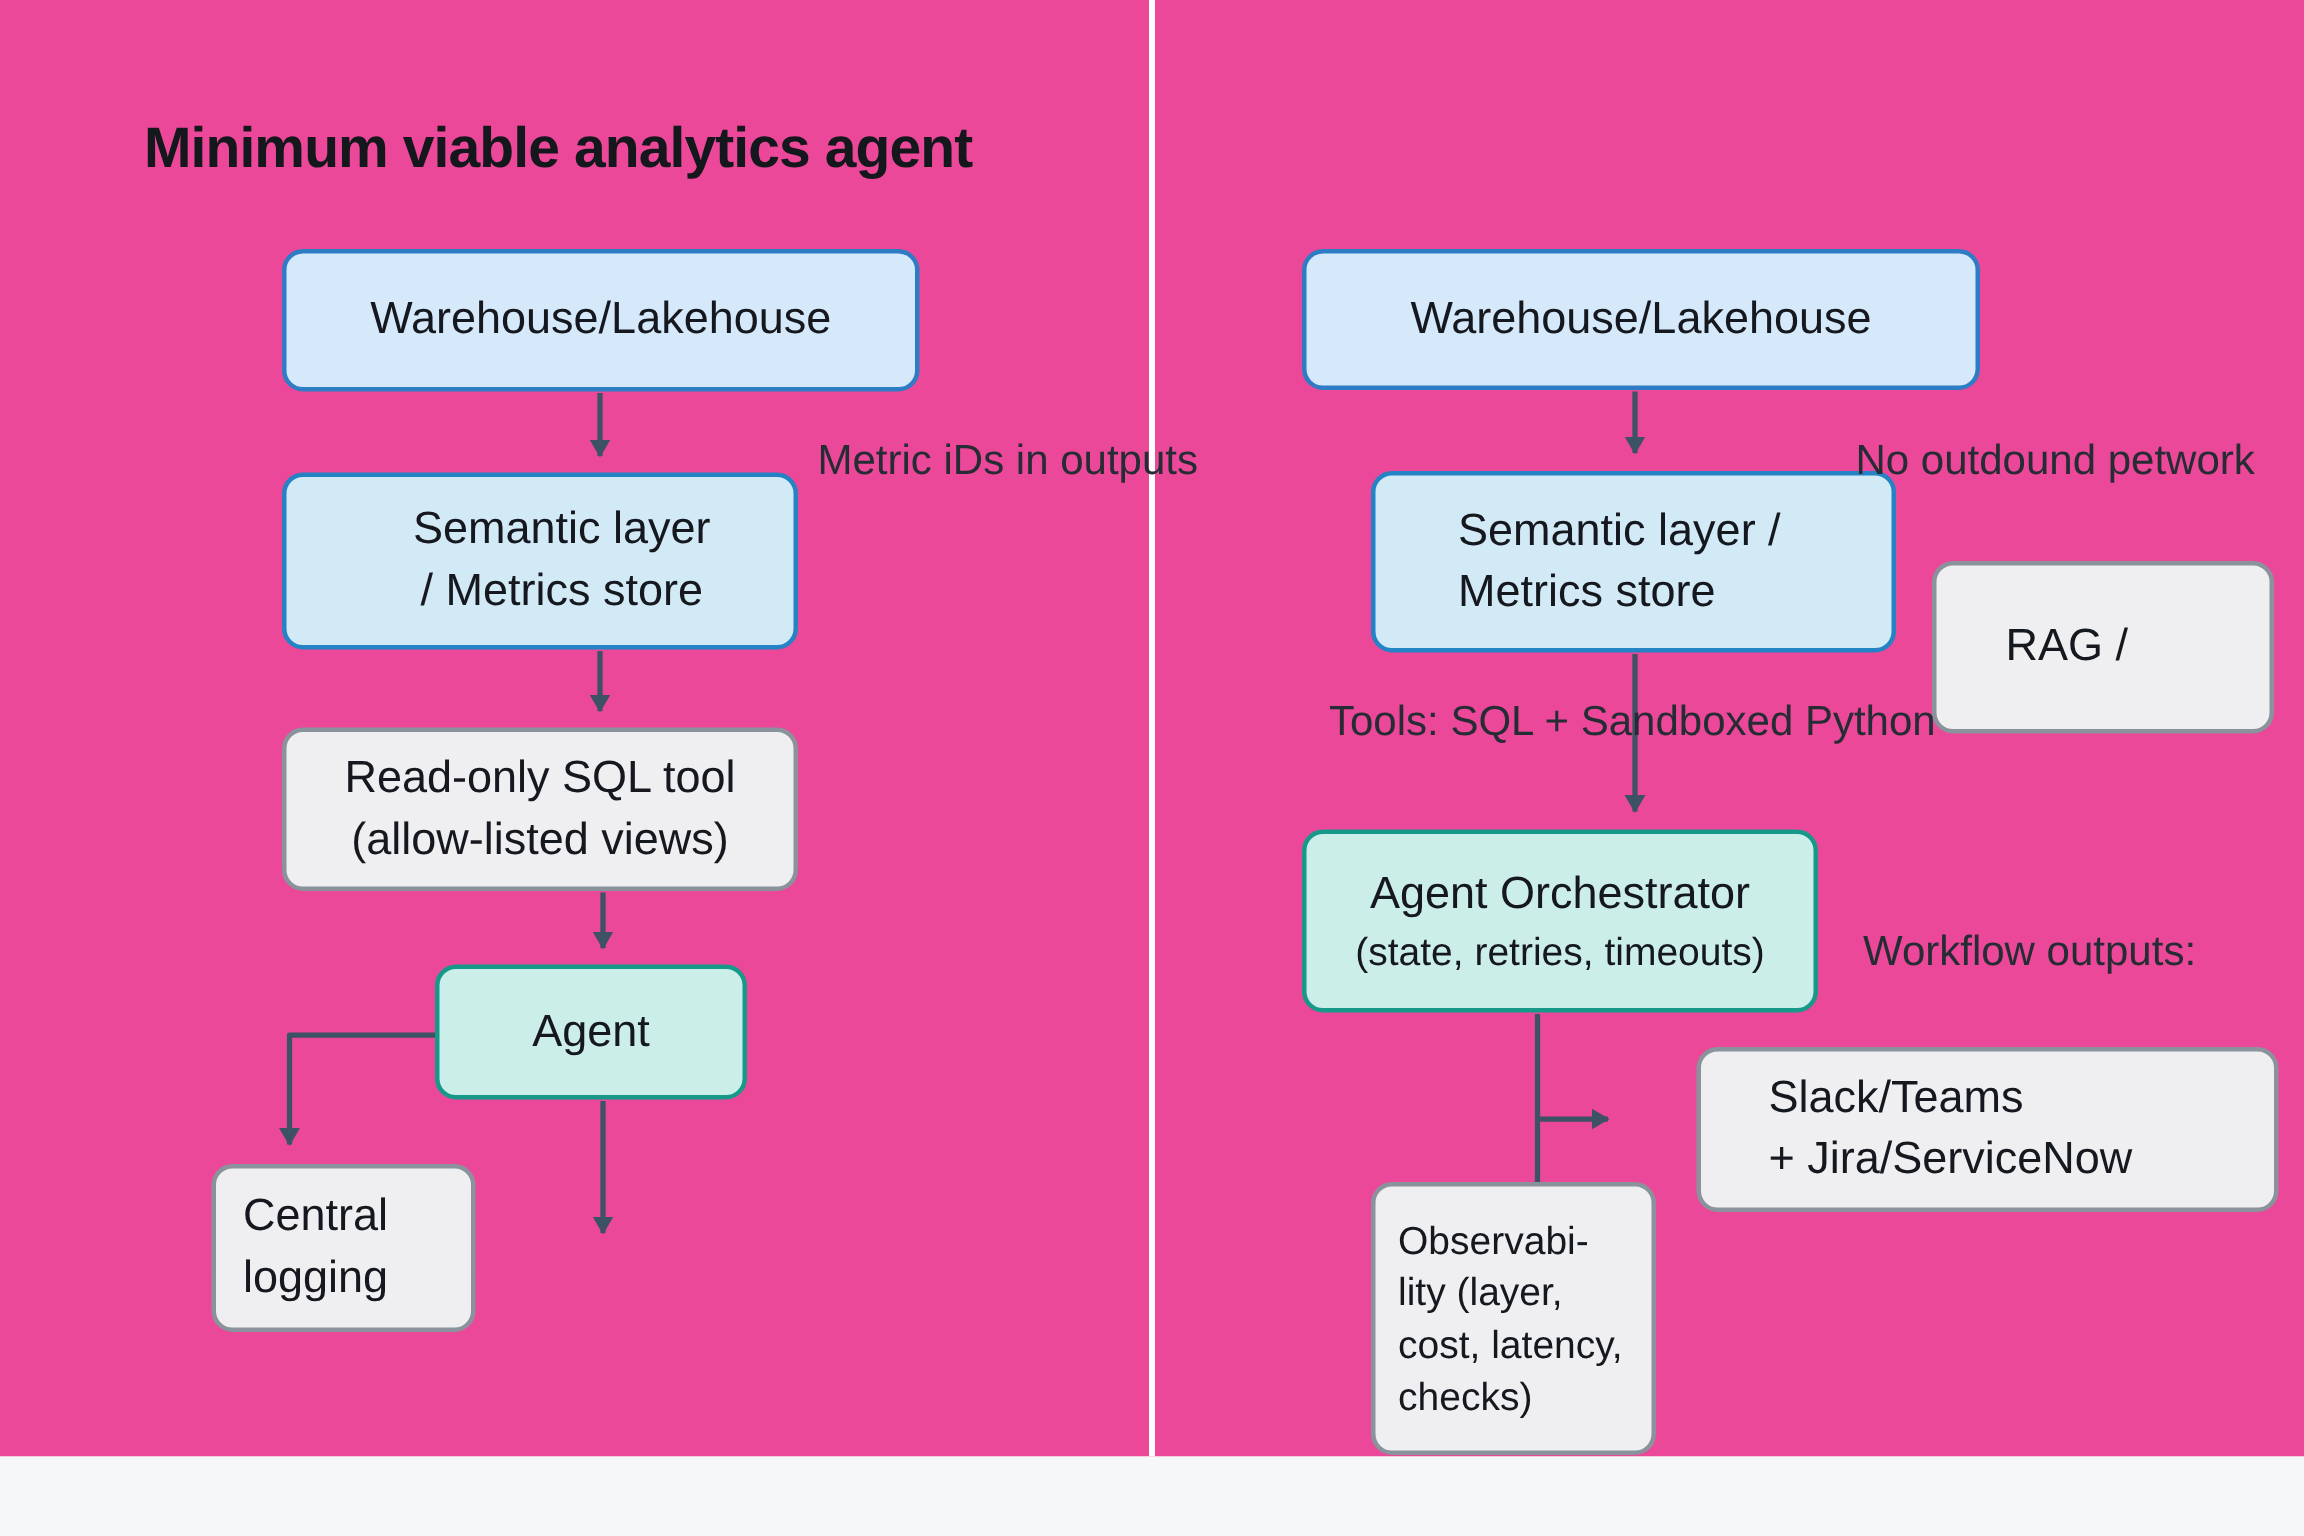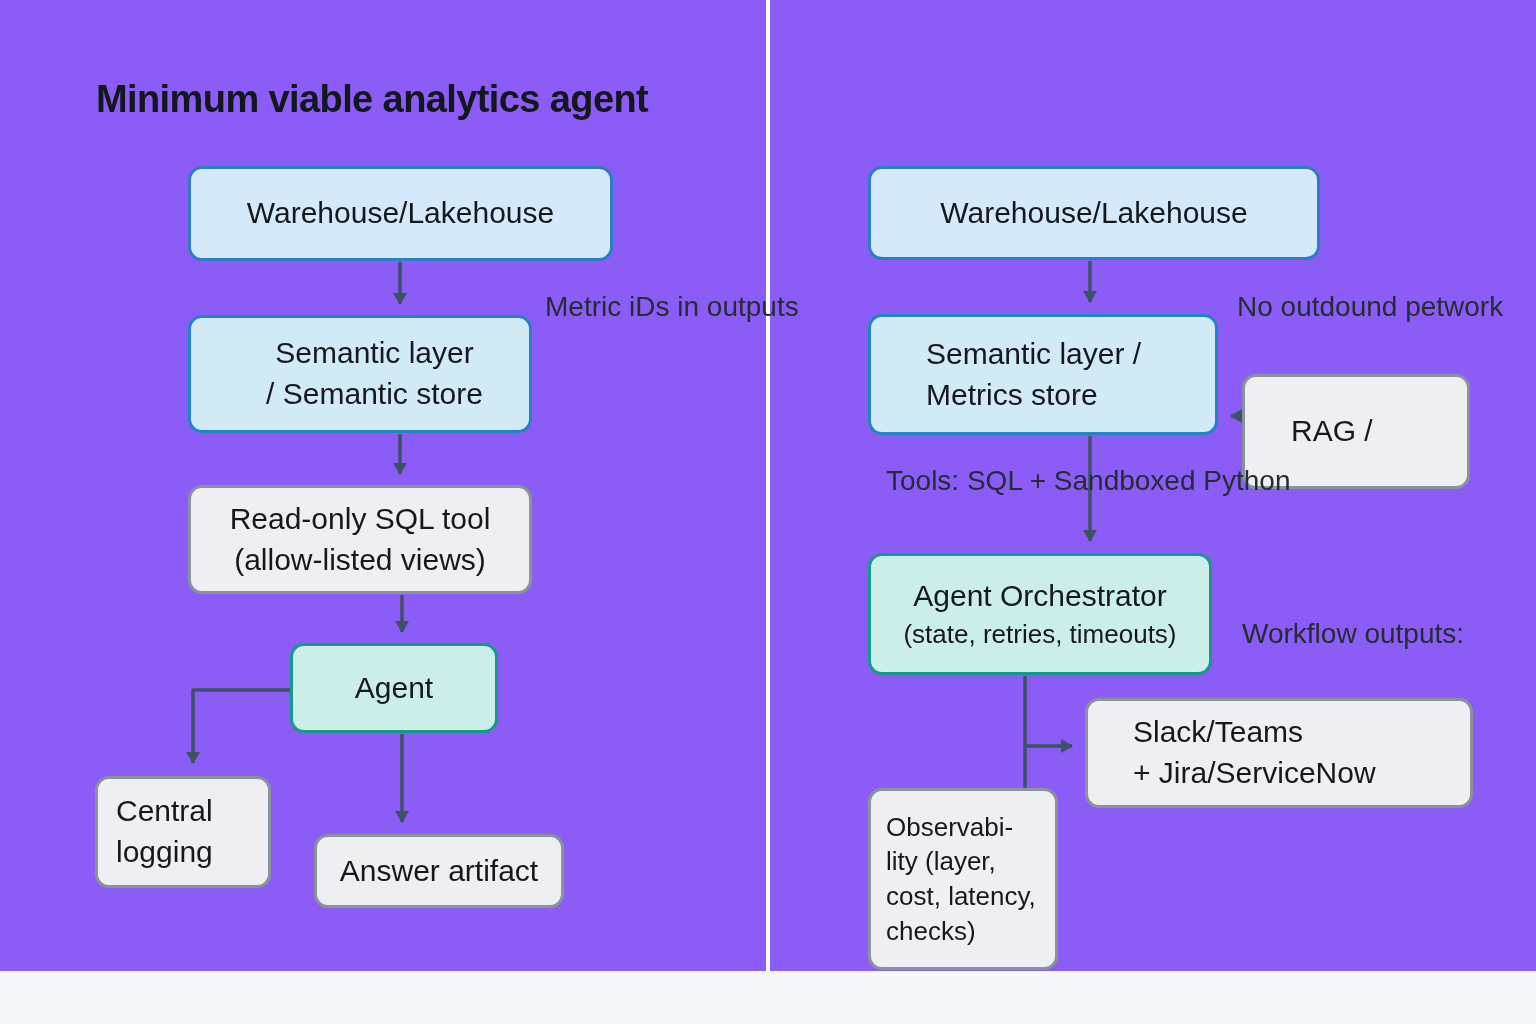--- a/index.html
+++ b/index.html
@@ -1,38 +1,38 @@
 <!DOCTYPE html>
 <html><head>
 <meta charset="utf-8">
 <style>
   html,body{margin:0;padding:0;background:#f6f7f8;}
   .canvas{
     position:relative;width:1536px;height:971px;overflow:hidden;
-    background:#8b5cf6;
+    background:#ec4899;
     font-family:"Liberation Sans", sans-serif;
     color:#15181e;
   }
   .divider{
     position:absolute;left:766px;top:0;width:4px;height:1024px;
     background:#fdfdfe;
   }
   .title{
     position:absolute;margin:0;
     font-size:38px;font-weight:700;letter-spacing:-0.6px;color:#14171b;
     white-space:nowrap;
   }
   .node{
     position:absolute;box-sizing:border-box;
     display:flex;flex-direction:column;justify-content:center;
     border-radius:14px;border:3px solid;
     font-size:30px;line-height:1.36;
   }
   .center{align-items:center;text-align:center;}
-  .left-align{align-items:flex-start;text-align:left;}
+  .left-align{align-items:flex-start;text-align:left;margin-left:46px;}
   .blue{background:#d6e9fb;border-color:#2e7cc3;}
   .cyan{background:#d2e9f6;border-color:#2383c4;padding-left:29px;}
   .teal{background:#cceee9;border-color:#17998a;}
   .gray{background:#efeff1;border-color:#8a939b;}
   .note{
     position:absolute;font-size:28px;line-height:1.28;color:#262c34;
     white-space:nowrap;
   }
   .sub{font-size:26px;}
   .obs{font-size:26px;line-height:1.33;}
@@ -67,21 +67,21 @@
       <path d="M1025,746 L1072,746" marker-end="url(#ah)"></path>
     </g>
   </svg>
 
   <div class="node blue center" style="left:188px;top:166px;width:425px;height:95px;">
     <span>Warehouse/Lakehouse</span>
   </div>
 
   <div class="node cyan center" style="left:188px;top:315px;width:344px;height:118px;">
     <span>Semantic layer</span>
-    <span>/ Semantic store</span>
+    <span>/ Metrics store</span>
   </div>
 
   <div class="note" style="left:545px;top:289px;">
     <span>Metric iDs</span>
     <span>in outputs</span>
   </div>
 
   <div class="node gray center" style="left:188px;top:485px;width:344px;height:109px;">
     <span>Read-only SQL tool</span>
     <span>(allow-listed views)</span>
@@ -89,23 +89,20 @@
 
   <div class="node teal center" style="left:290px;top:643px;width:208px;height:90px;">
     <span>Agent</span>
   </div>
 
   <div class="node gray left-align" style="left:95px;top:776px;width:176px;height:112px;padding-left:18px;">
     <span>Central</span>
     <span>logging</span>
   </div>
 
-  <div class="node gray center" style="left:314px;top:834px;width:250px;height:74px;">
-    <span>Answer artifact</span>
-  </div>
 
   <div class="node blue center" style="left:868px;top:166px;width:452px;height:94px;">
     <span>Warehouse/Lakehouse</span>
   </div>
 
   <div class="node cyan left-align" style="left:868px;top:314px;width:350px;height:121px;padding-left:55px;">
     <span>Semantic layer /</span>
     <span>Metrics store</span>
   </div>
 

